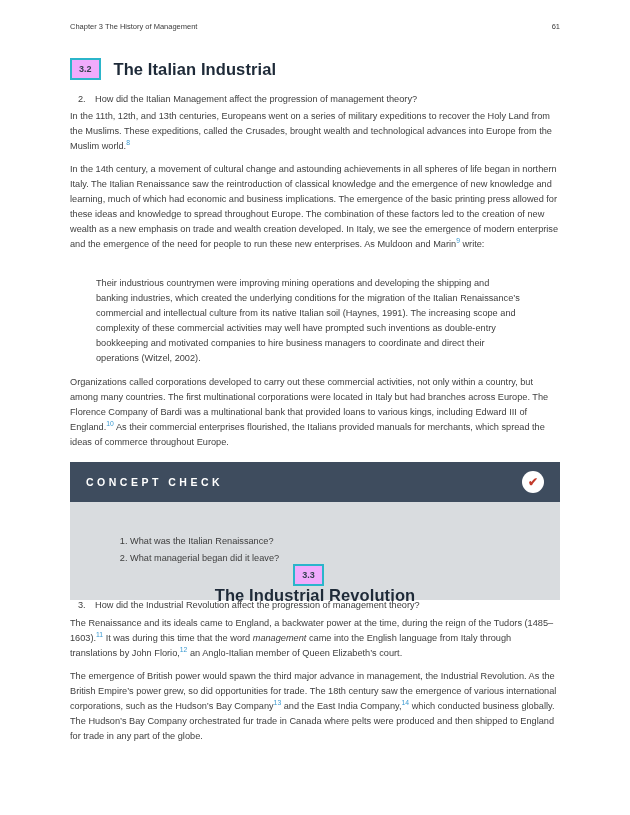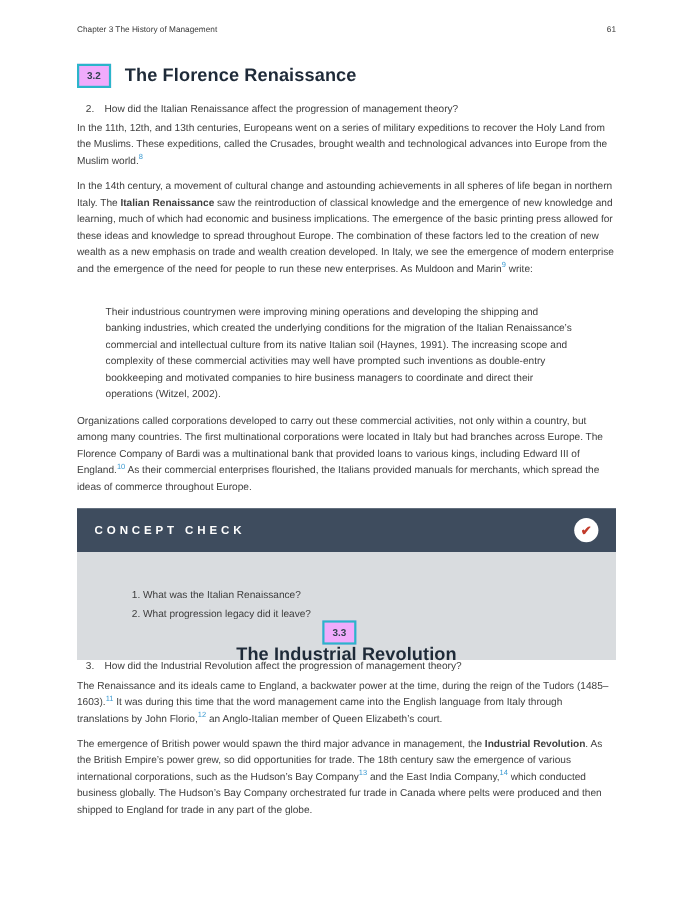--- a/index.html
+++ b/index.html
@@ -19,22 +19,22 @@
     font-size:9px; font-weight:bold; padding:4px 7px; margin-right:13px;
   }
   .heading-text { font-size:16.5px; font-weight:bold; color:#1e2a38; letter-spacing:0.1px; }
 
   .question { display:flex; font-size:9.2px; color:#3d3d3d; margin-left:8px; }
   .q-num { width:17px; flex:0 0 auto; }
 
   .body-p { font-size:9.2px; line-height:15px; color:#404040; }
   .quote { left:96px; width:425px; }
   sup.fn { color:#3b9ad1; font-size:6.8px; line-height:0; }
-  .b { font-weight:bold; }
-  .i { }
+  .b { font-weight:normal; }
+  .i { font-style:italic; }
 
   .concept { top:462px;border-radius:23px; }
   .concept-header {
     background:#3e4c5e; height:40px; display:flex; align-items:center;
     justify-content:space-between; padding:0 16px; box-sizing:border-box;
   }
   .concept-title { color:#ffffff; font-size:10.5px; font-weight:bold; letter-spacing:3.5px; }
   .check-circle {
     width:22px; height:22px; border-radius:50%; background:#ffffff;
     display:flex; align-items:center; justify-content:center;
@@ -48,45 +48,45 @@
 
 <div class="page">
 
   <div class="abs running-head">
     <span>Chapter 3 The History of Management</span>
     <span>61</span>
   </div>
 
   <div class="abs section-heading" style="top:58px;">
     <span class="badge">3.2</span>
-    <span class="heading-text">The Florence Renaissance</span>
+    <span class="heading-text">The Italian Industrial</span>
   </div>
 
   <div class="abs question" style="top:94px;">
     <span class="q-num">2.</span>
-    <span>How did the Italian Renaissance affect the progression of management theory?</span>
+    <span>How did the Italian Management affect the progression of management theory?</span>
   </div>
 
   <div class="abs body-p" style="top:109px;"><span class="">In the 11th, 12th, and 13th centuries, Europeans went on a series of military expeditions to recover the Holy Land from the Muslims. These expeditions, called the Crusades, brought wealth and technological advances into Europe from the Muslim world.</span><sup class="fn">8</sup></div>
 
   <div class="abs body-p" style="top:162px;"><span class="">In the 14th century, a movement of cultural change and astounding achievements in all spheres of life began in northern Italy. The </span><span class="b">Italian Renaissance</span><span class=""> saw the reintroduction of classical knowledge and the emergence of new knowledge and learning, much of which had economic and business implications. The emergence of the basic printing press allowed for these ideas and knowledge to spread throughout Europe. The combination of these factors led to the creation of new wealth as a new emphasis on trade and wealth creation developed. In Italy, we see the emergence of modern enterprise and the emergence of the need for people to run these new enterprises. As Muldoon and Marin</span><sup class="fn">9</sup><span class=""> write:</span></div>
 
   <div class="abs body-p quote" style="top:276px;"><span class="">Their industrious countrymen were improving mining operations and developing the shipping and banking industries, which created the underlying conditions for the migration of the Italian Renaissance’s commercial and intellectual culture from its native Italian soil (Haynes, 1991). The increasing scope and complexity of these commercial activities may well have prompted such inventions as double-entry bookkeeping and motivated companies to hire business managers to coordinate and direct their operations (Witzel, 2002).</span></div>
 
   <div class="abs body-p" style="top:375px;"><span class="">Organizations called corporations developed to carry out these commercial activities, not only within a country, but among many countries. The first multinational corporations were located in Italy but had branches across Europe. The Florence Company of Bardi was a multinational bank that provided loans to various kings, including Edward III of England.</span><sup class="fn">10</sup><span class=""> As their commercial enterprises flourished, the Italians provided manuals for merchants, which spread the ideas of commerce throughout Europe.</span></div>
 
   <div class="abs concept">
     <div class="concept-header">
       <span class="concept-title">CONCEPT CHECK</span>
       <span class="check-circle">✔</span>
     </div>
     <div class="concept-body">
       <ol>
         <li>What was the Italian Renaissance?</li>
-        <li>What progression legacy did it leave?</li>
+        <li>What managerial began did it leave?</li>
       </ol>
     </div>
   </div>
 
   <div class="abs section-heading" style="top:564px;flex-direction:column;">
     <span class="badge">3.3</span>
     <span class="heading-text">The Industrial Revolution</span>
   </div>
 
   <div class="abs question" style="top:600px;">

